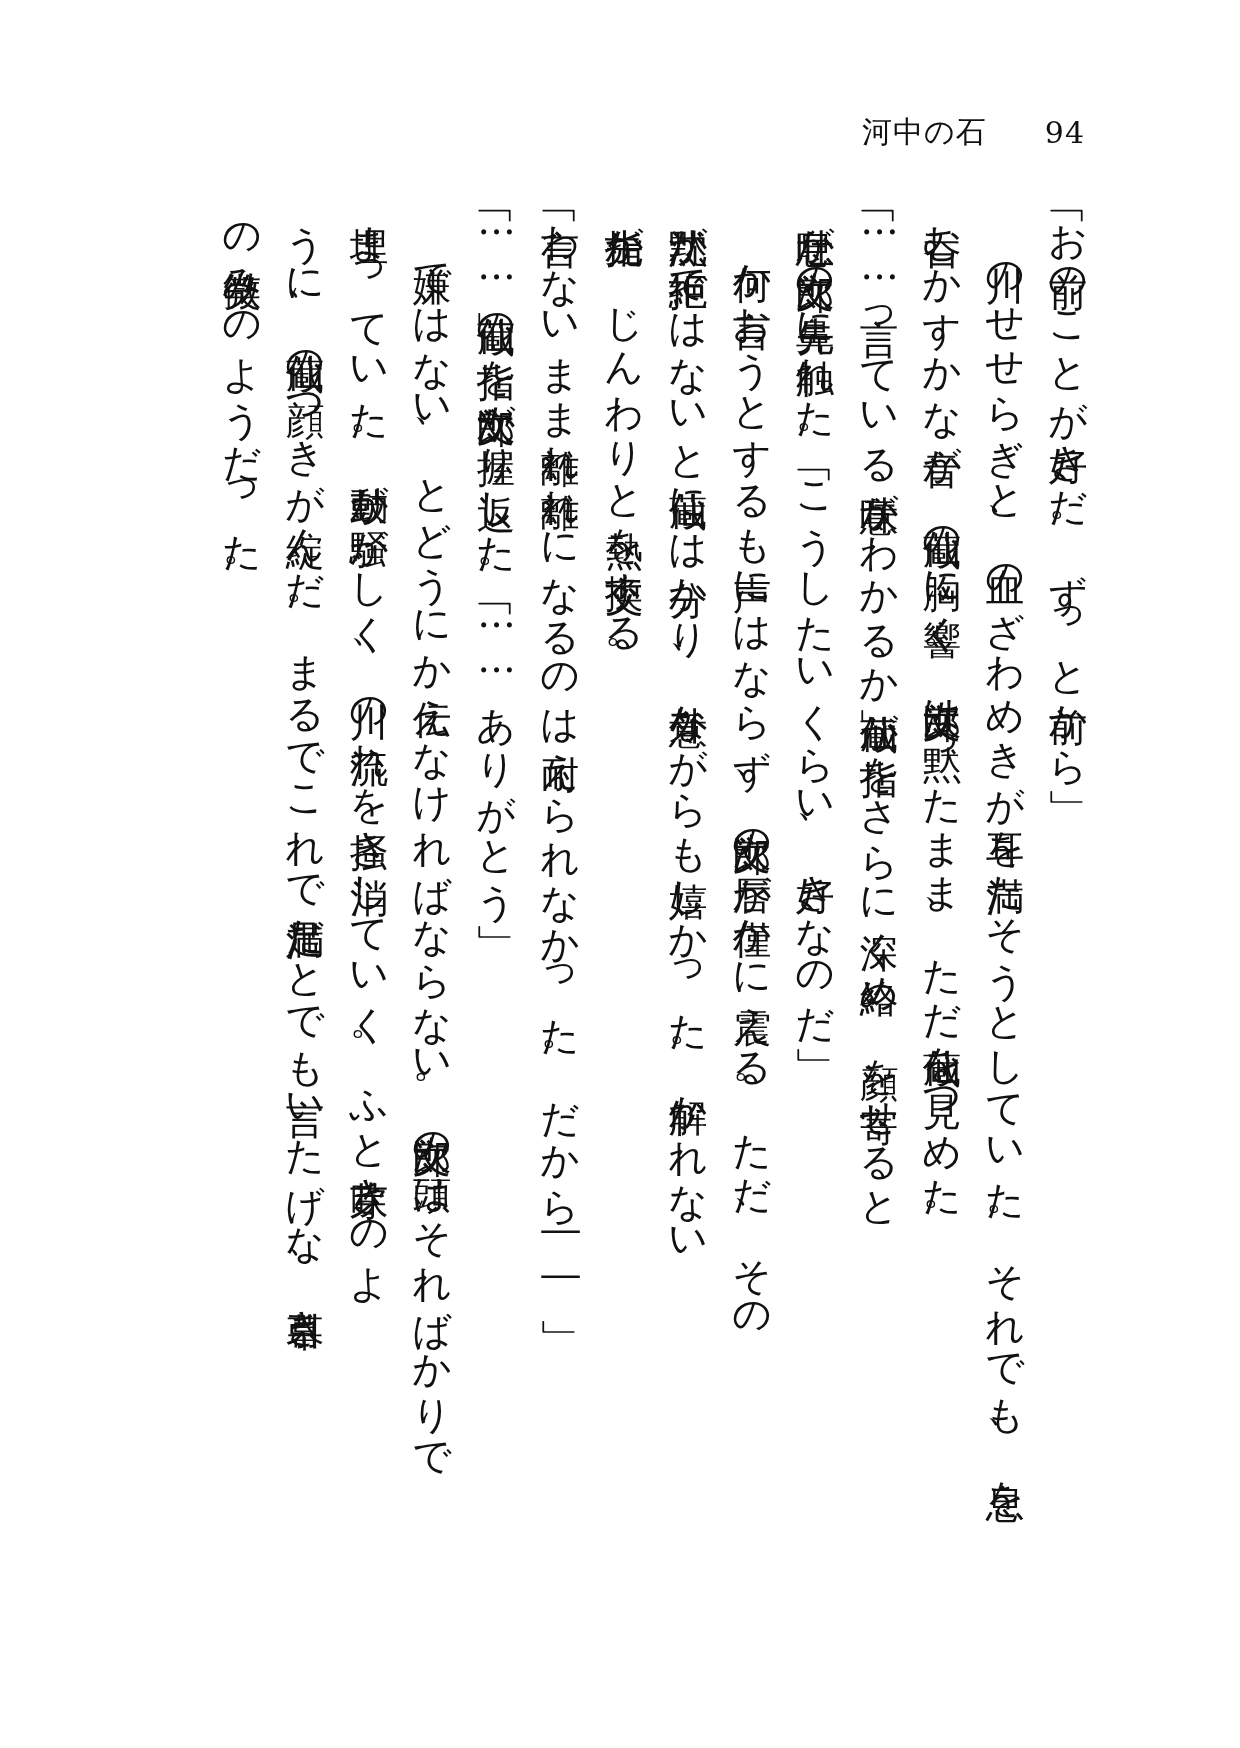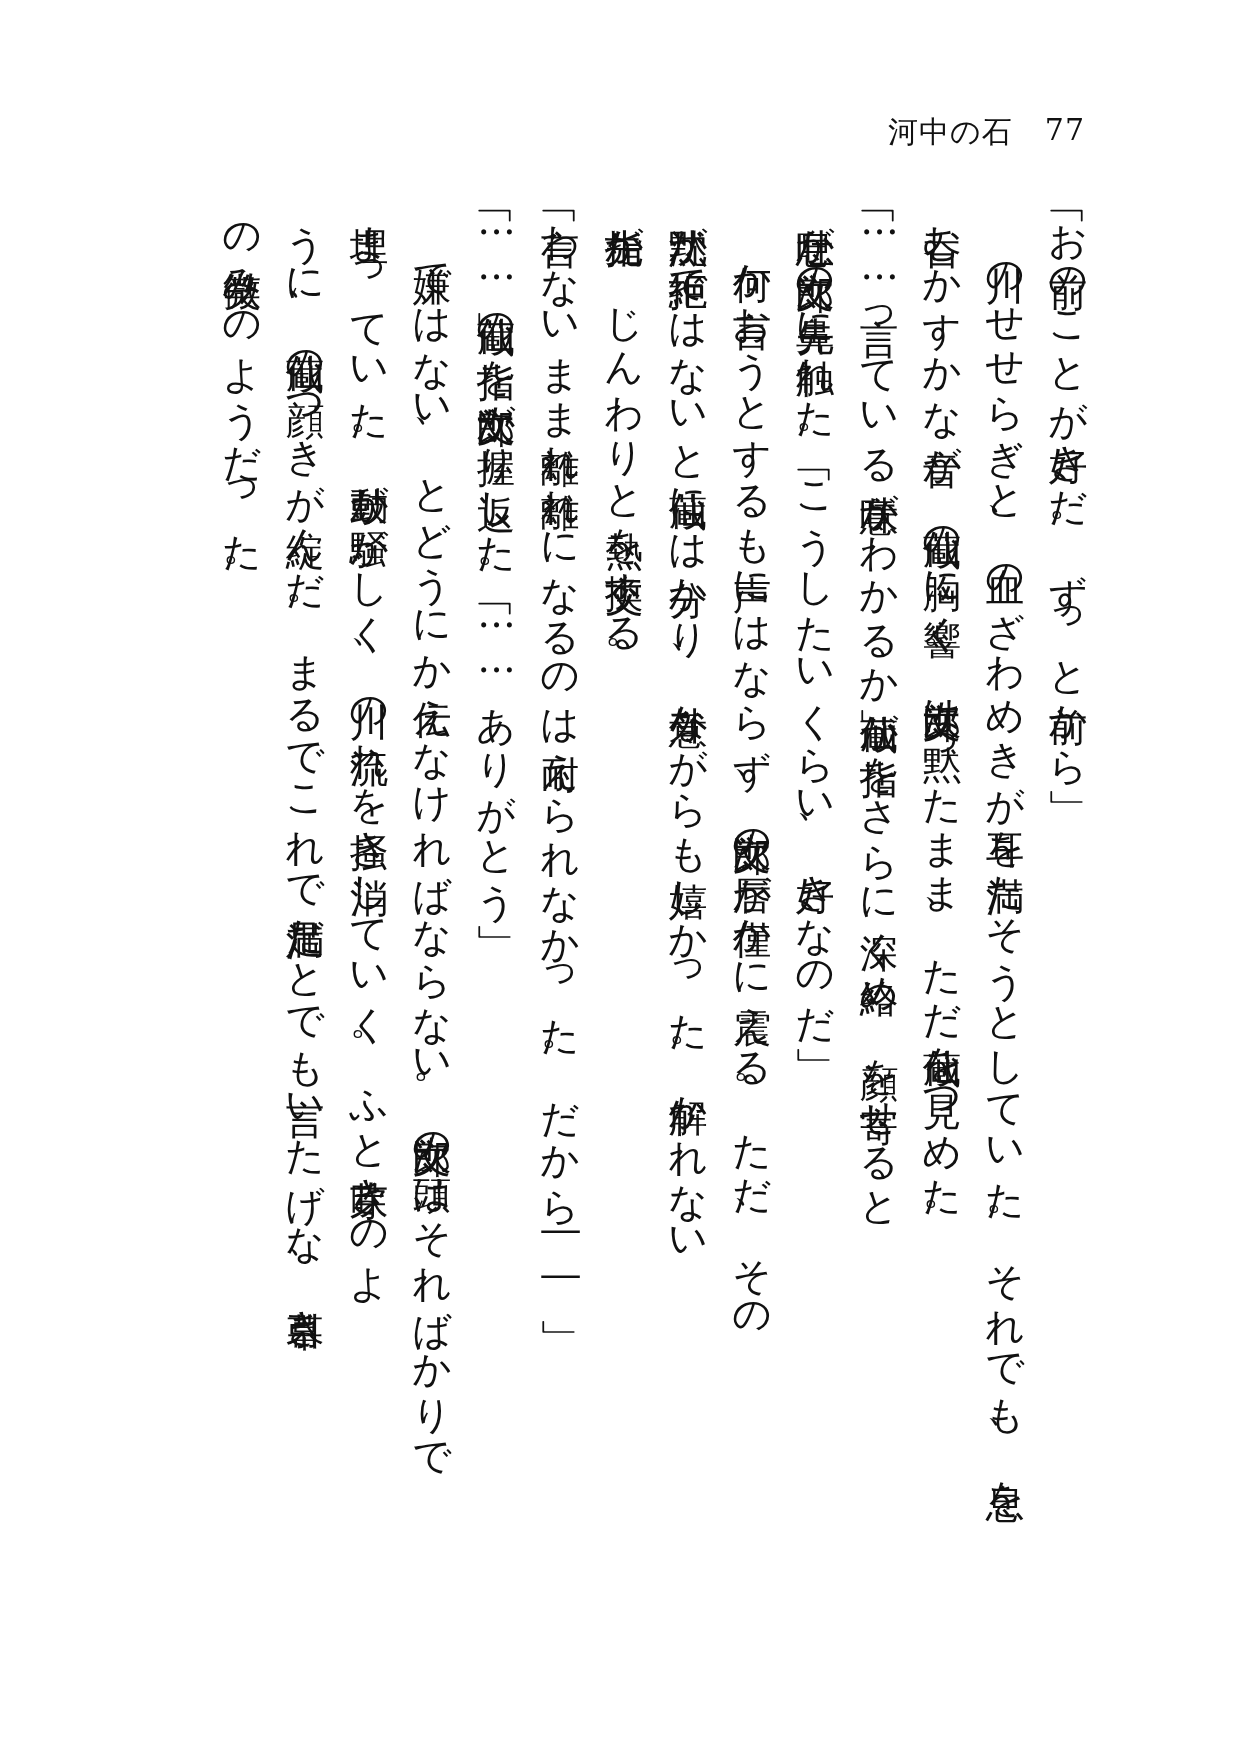--- a/index.html
+++ b/index.html
@@ -20,22 +20,22 @@
     left: 0; top: 0;
     width: 1240px;
     height: 1748px;
     background: #ffffff;
   }
   .running-header {
     position: absolute;
     top: 112px;
     right: 155px;
     display: flex;
-    align-items: flex-start;
-    gap: 32px;
+    align-items: center;
+    gap: 58px;
     font-size: 30px;
     letter-spacing: 1px;
     white-space: nowrap;
   }
   .body-text {
     position: absolute;
     top: 198px;
     left: 218px;
     width: 880px;
     height: 1360px;
@@ -54,21 +54,21 @@
     letter-spacing: 0;
   }
 </style>
 </head>
 <body>
 
 <div class="page">
 
   <div class="running-header">
     <span>河中の石</span>
-    <span>77</span>
+    <span>94</span>
   </div>
 
   <div class="body-text">
     <div class="col" style="left:826px;">「お前のことが好きだ。ずっと前から」</div>
     <div class="col" style="left:763px;">　川のせせらぎと、血のざわめきが耳を満たそうとしていた。それでも、息を</div>
     <div class="col" style="left:700px;">呑むかすかな音が、仙蔵の胸に響く。文次郎は黙ったまま、ただ仙蔵を見つめた。</div>
     <div class="col" style="left:637px;">「……言っている意味がわかるか」仙蔵が指をさらに深く絡め、顔を寄せると</div>
     <div class="col" style="left:573px;">吐息が文次郎の鼻先に触れた。「こうしたいくらい、好きなのだ」</div>
     <div class="col" style="left:510px;">　何か言おうとするも声にはならず、文次郎の唇が僅かに震える。ただ、その</div>
     <div class="col" style="left:446px;">沈黙が拒絶ではないと仙蔵には分かり、意外ながらも嬉しかった。解かれない</div>

